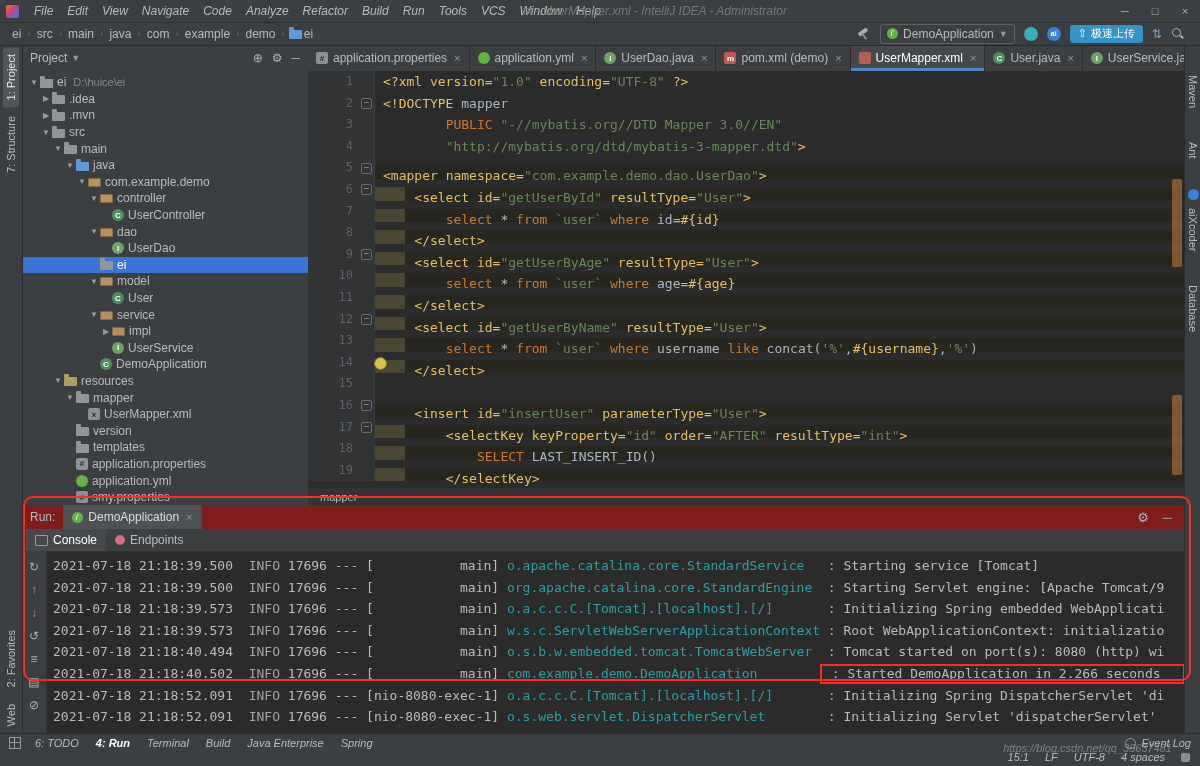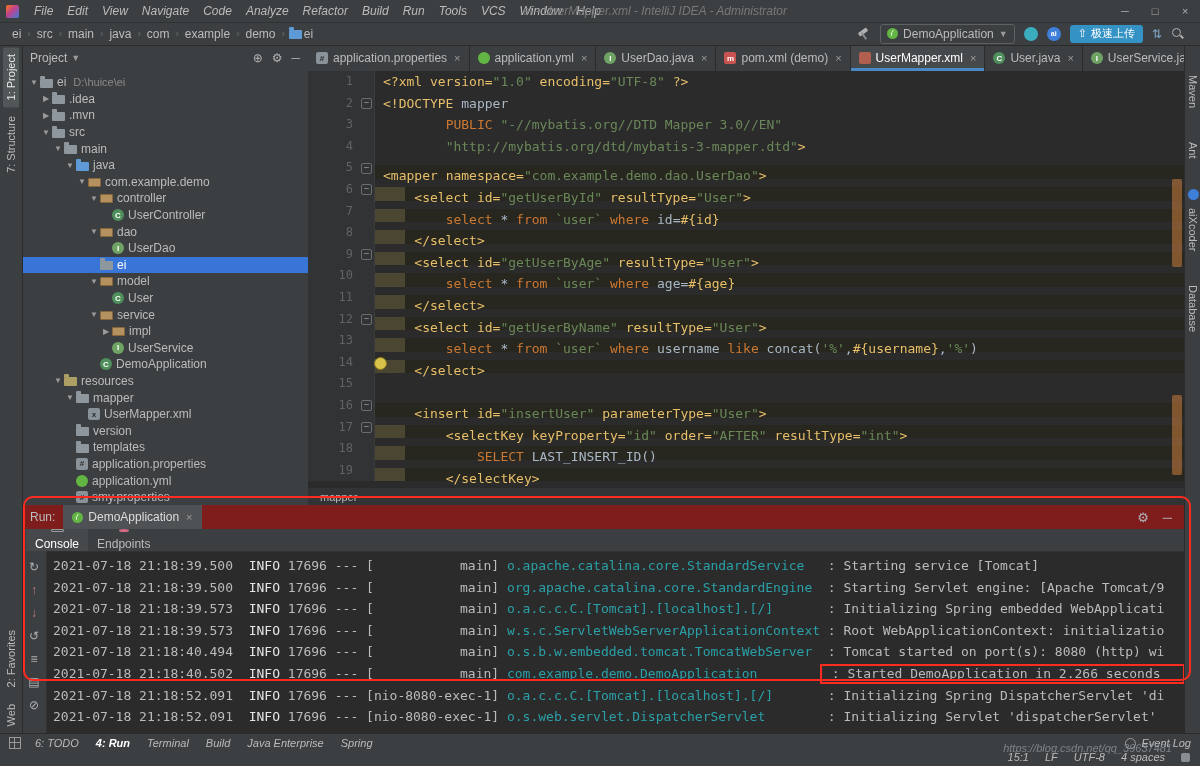--- a/index.html
+++ b/index.html
@@ -98,29 +98,29 @@
   .smark{position:absolute;right:2px;width:10px;background:rgba(200,126,58,0.55);border-radius:2px;}
   .ebreadcrumb{position:absolute;left:0;right:0;bottom:0;height:17px;background:#313335;border-top:1px solid #2B2B2B;color:#BBBBBB;font-size:11px;display:flex;align-items:center;padding-left:12px;}
 
   
   .run-pane{position:absolute;left:22px;top:505px;width:1162px;height:228px;background:#2B2B2B;overflow:hidden;}
   .run-header{height:24px;background:#7f1d1d;display:flex;align-items:center;}
   .run-label{color:#BBBBBB;font-size:12px;padding:0 8px;}
   .run-tab{display:flex;align-items:center;gap:5px;height:24px;padding:0 9px;background:#4E5254;color:#DDDDDD;font-size:12px;}
   .run-actions{margin-left:auto;display:flex;gap:14px;padding-right:12px;color:#AFB1B3;font-size:13px;}
   .run-subtabs{height:22px;background:#3C3F41;display:flex;align-items:center;padding-left:4px;border-bottom:1px solid #323232;}
-  .subtab{display:flex;align-items:center;gap:5px;height:22px;padding:0 9px;font-size:12px;color:#BBBBBB;flex-direction:column;}
+  .subtab{display:flex;align-items:center;gap:5px;height:22px;padding:0 9px;font-size:12px;color:#BBBBBB;}
   .subtab.active{background:#45494C;color:#FFFFFF;}
   .con-ic{width:11px;height:9px;border:1px solid #9A9A9A;border-radius:1px;}
   .ep-ic{width:10px;height:10px;border-radius:50%;background:#D56B84;}
   .run-body{position:absolute;top:46px;left:0;right:0;bottom:0;display:flex;}
   .run-toolcol{width:24px;flex:none;background:#3C3F41;border-right:1px solid #323232;display:flex;flex-direction:column;align-items:center;padding-top:8px;gap:8px;}
   .tool-ic{width:16px;height:15px;display:flex;align-items:center;justify-content:center;font-size:12px;}
   .console{flex:1;padding:4px 0 0 6px;font-family:"DejaVu Sans Mono","Liberation Mono",monospace;font-size:13px;line-height:21.6px;white-space:pre;overflow:hidden;color:#BBBBBB;}
-  .cl-info{color:#e5e5e5;}
+  .cl-info{color:#a3a3a3;}
   .cl-logger{color:#2AA0A8;}
   .cl-hl{border:2px solid #FF2B20;padding:0 22px 1px 2px;}
 
   
   .statusbar{position:absolute;left:0;top:733px;width:1200px;height:33px;background:#3C3F41;border-top:1px solid #2B2B2B;font-size:11px;color:#BBBBBB;z-index:6;font-style:italic;}
   .sb-row1{height:18px;display:flex;align-items:center;padding:0 9px;}
   .grid-ic{width:10px;height:10px;border:1px solid #9A9A9A;position:relative;margin-right:14px;flex:none;}
   .grid-ic::before{content:"";position:absolute;left:4px;top:0;bottom:0;width:1px;background:#9A9A9A;}
   .grid-ic::after{content:"";position:absolute;top:4px;left:0;right:0;height:1px;background:#9A9A9A;}
   .sb-item{margin-right:17px;}

